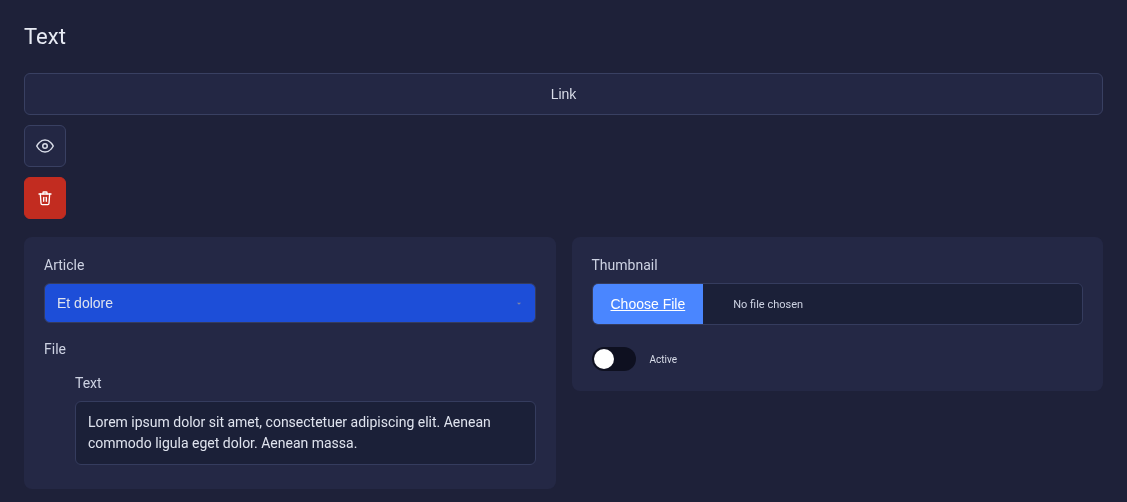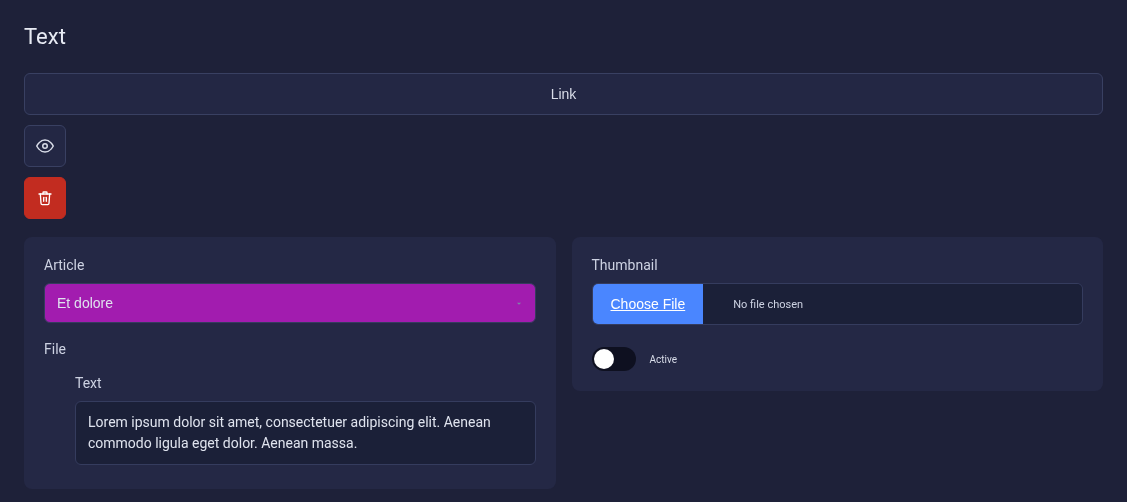--- a/index.html
+++ b/index.html
@@ -85,21 +85,21 @@
   }
   .select-wrap {
     position: relative;
     width: 100%;
   }
   .select-wrap select {
     appearance: none;
     -webkit-appearance: none;
     width: 100%;
     height: 40px;
-    background: #a21caf;
+    background: #1d4ed8;
     border: 1px solid #353c5e;
     border-radius: 6px;
     color: #dfe3ee;
     padding: 0 34px 0 12px;
     font-size: 14px;
     cursor: pointer;
   }
   .select-wrap .chev {
     position: absolute;
     top: 50%;

